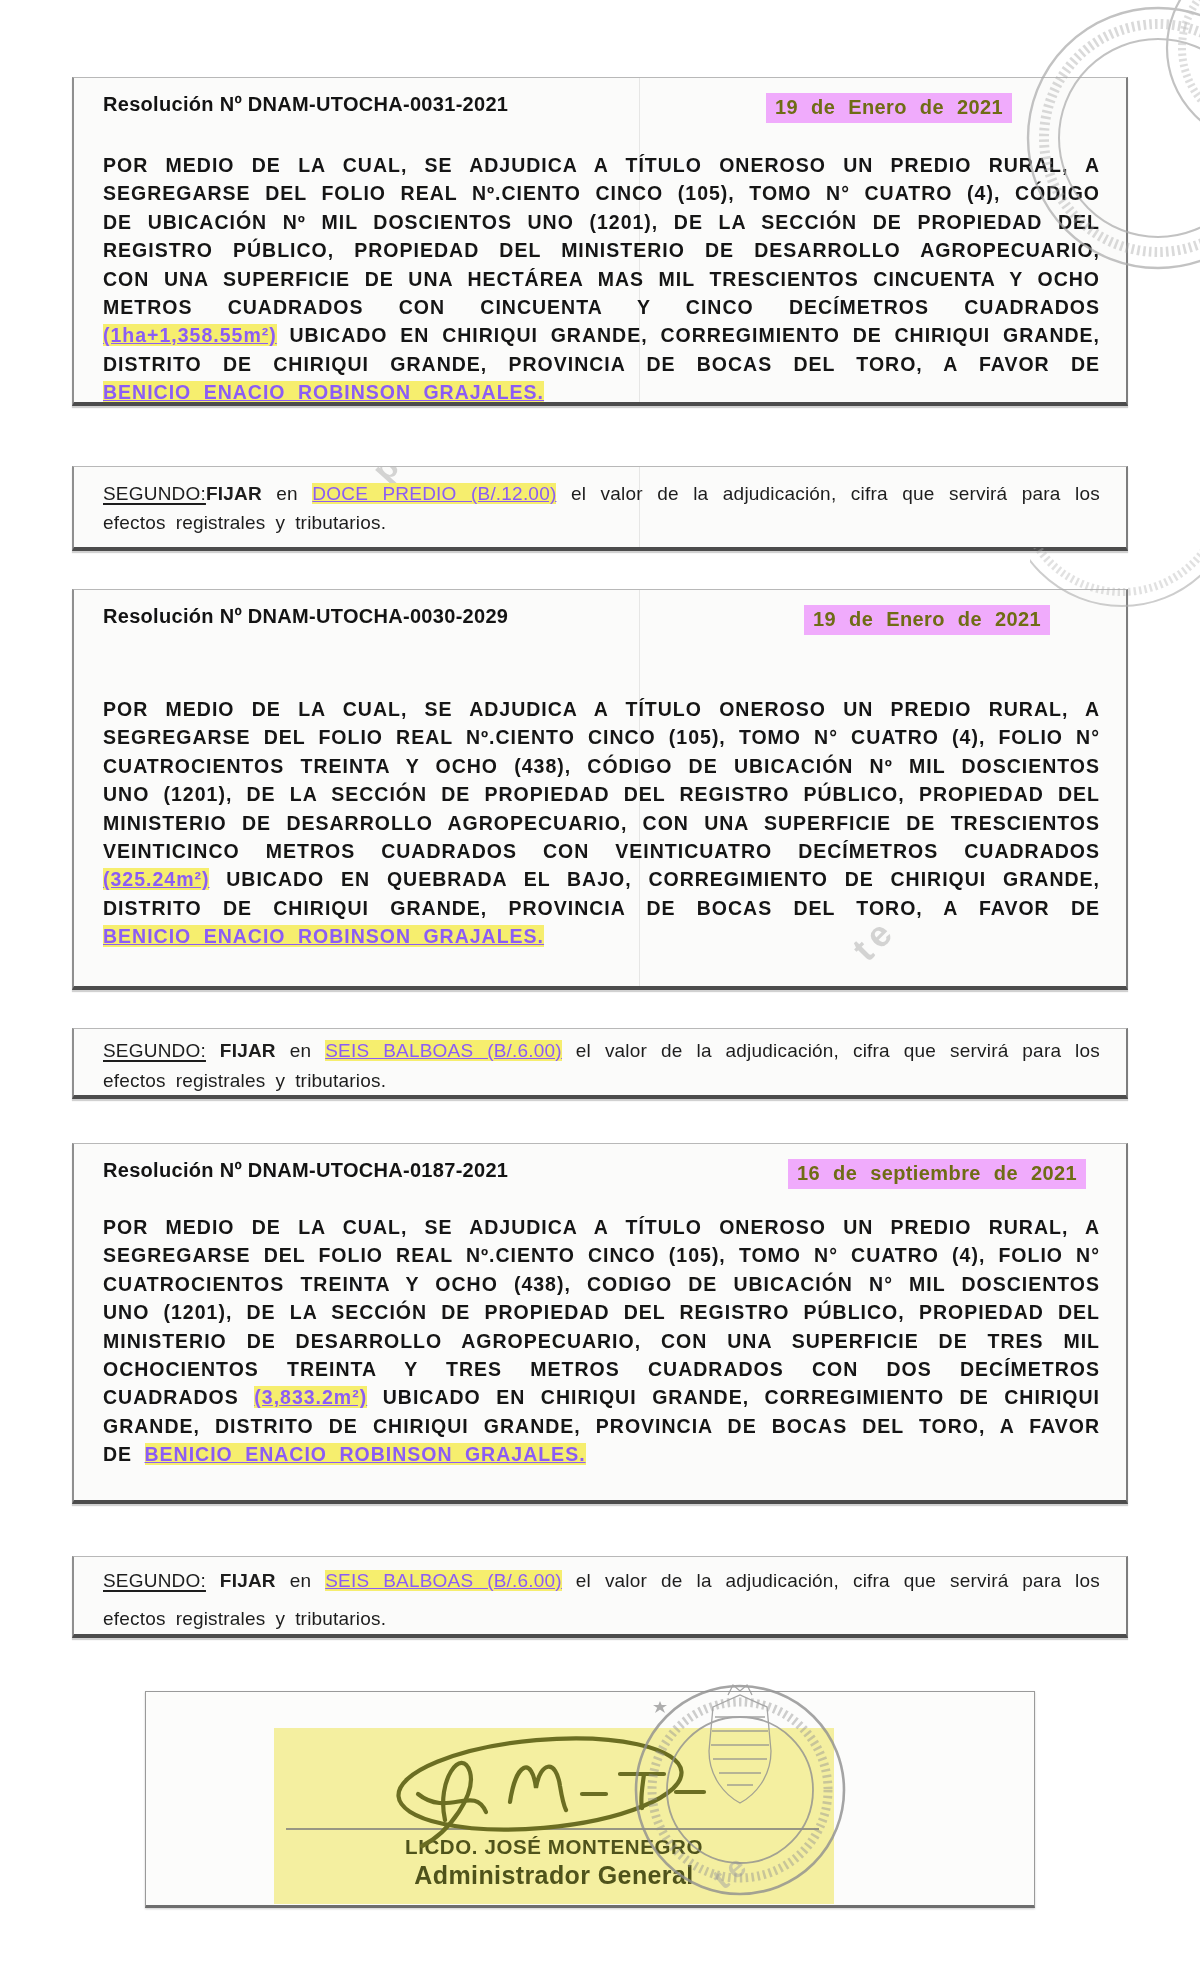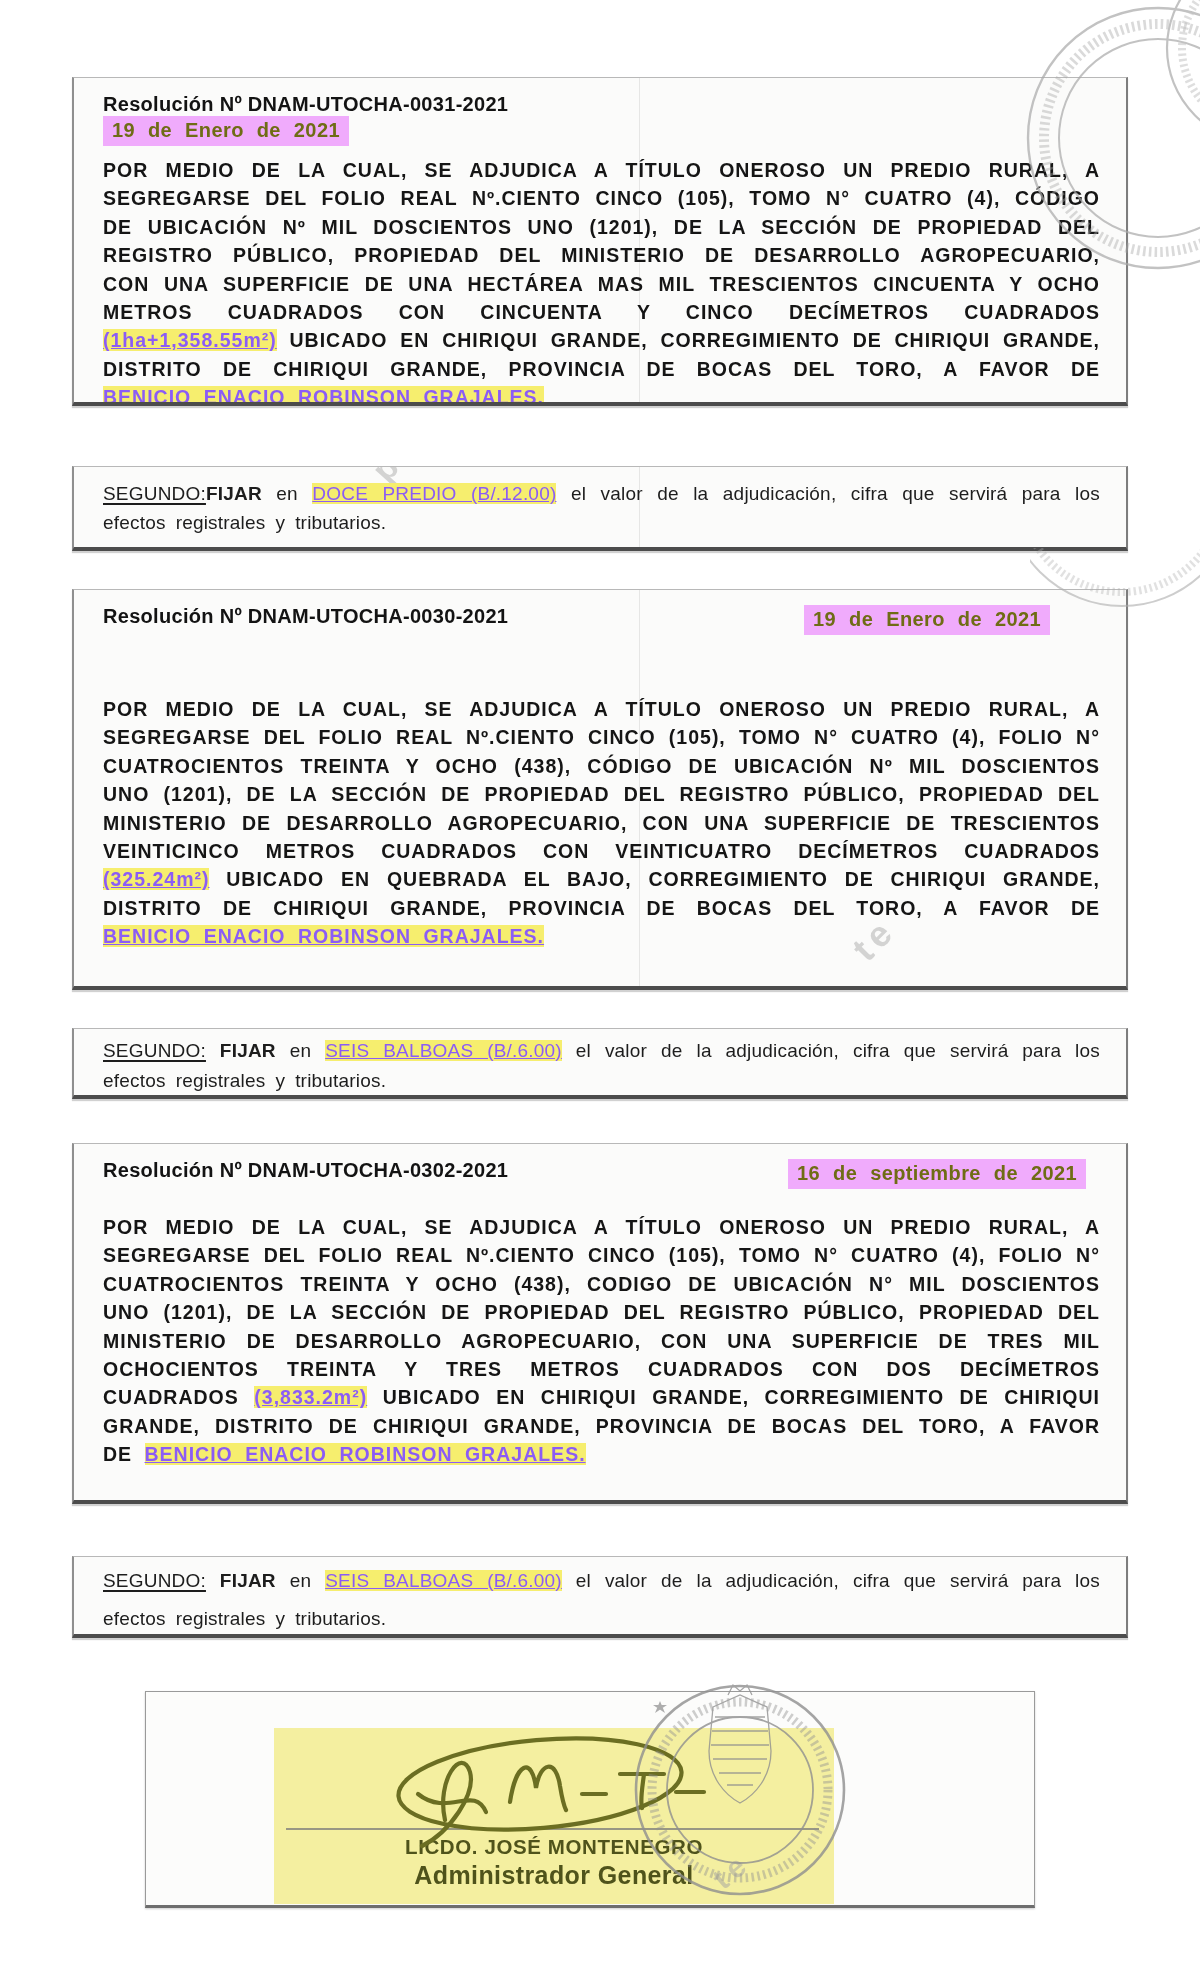--- a/index.html
+++ b/index.html
@@ -35,21 +35,21 @@
 
   .clause-text{
     position:relative;z-index:2;margin:0;text-align:justify;font-size:19px;
     line-height:29px;letter-spacing:.2px;word-spacing:4.5px;color:#1d1d1d;
   }
   .c-label{font-weight:normal;text-decoration:underline;text-decoration-thickness:2px;text-underline-offset:3px;}
   .c-verb{font-weight:bold;}
 
   
   #res-1{top:77px;height:329px;}
-  #res-1 .res-header{margin-bottom:10px;flex-direction:column;}
+  #res-1 .res-header{margin-bottom:28px;}
   #res-1 .date-hl{margin-right:88px;}
   #clause-1{top:466px;height:85px;}
   #res-2{top:589px;height:401px;}
   #res-2 .res-header{margin-bottom:60px;}
   #res-2 .date-hl{margin-right:50px;}
   #clause-2{top:1028px;height:71px;padding-top:7px;}
   #clause-2 .clause-text{line-height:30px;}
   #res-3{top:1143px;height:361px;}
   #res-3 .res-header{margin-bottom:24px;}
   #res-3 .date-hl{margin-right:14px;}
@@ -103,34 +103,34 @@
 
   <section class="scan-box clause-box" id="clause-1">
     <div class="fold-line"></div>
     <span class="wm" style="left:290px;top:-4px;font-size:34px;transform:rotate(-48deg);">para</span>
     <p class="clause-text"><span class="c-label">SEGUNDO:</span><span class="c-verb">FIJAR</span><span> en </span><span class="hl">DOCE PREDIO (B/.12.00)</span><span> el valor de la adjudicación, cifra que servirá para los efectos registrales y tributarios.</span></p>
   </section>
 
   <section class="scan-box res-box" id="res-2">
     <div class="fold-line"></div>
     <div class="res-header">
-      <h2 class="res-title">Resolución Nº DNAM-UTOCHA-0030-2021</h2>
+      <h2 class="res-title">Resolución Nº DNAM-UTOCHA-0030-2029</h2>
       <span class="date-hl">19 de Enero de 2021</span>
     </div>
     <p class="res-body"><span>POR MEDIO DE LA CUAL, SE ADJUDICA A TÍTULO ONEROSO UN PREDIO RURAL, A SEGREGARSE DEL FOLIO REAL Nº.CIENTO CINCO (105), TOMO N° CUATRO (4), FOLIO N° CUATROCIENTOS TREINTA Y OCHO (438), CÓDIGO DE UBICACIÓN Nº MIL DOSCIENTOS UNO (1201), DE LA SECCIÓN DE PROPIEDAD DEL REGISTRO PÚBLICO, PROPIEDAD DEL MINISTERIO DE DESARROLLO AGROPECUARIO, CON UNA SUPERFICIE DE TRESCIENTOS VEINTICINCO METROS CUADRADOS CON VEINTICUATRO DECÍMETROS CUADRADOS </span><span class="hl">(325.24m²)</span><span> UBICADO EN QUEBRADA EL BAJO, CORREGIMIENTO DE CHIRIQUI GRANDE, DISTRITO DE CHIRIQUI GRANDE, PROVINCIA DE BOCAS DEL TORO, A FAVOR DE </span><span class="hl">BENICIO ENACIO ROBINSON GRAJALES.</span></p>
     <span class="wm" style="left:770px;top:350px;font-size:36px;transform:rotate(-45deg);">te</span>
   </section>
 
   <section class="scan-box clause-box" id="clause-2">
     <p class="clause-text"><span class="c-label">SEGUNDO:</span><span class="c-verb"> FIJAR</span><span> en </span><span class="hl">SEIS BALBOAS (B/.6.00)</span><span> el valor de la adjudicación, cifra que servirá para los efectos registrales y tributarios.</span></p>
   </section>
 
   <section class="scan-box res-box" id="res-3">
     <div class="res-header">
-      <h2 class="res-title">Resolución Nº DNAM-UTOCHA-0302-2021</h2>
+      <h2 class="res-title">Resolución Nº DNAM-UTOCHA-0187-2021</h2>
       <span class="date-hl">16 de septiembre de 2021</span>
     </div>
     <p class="res-body"><span>POR MEDIO DE LA CUAL, SE ADJUDICA A TÍTULO ONEROSO UN PREDIO RURAL, A SEGREGARSE DEL FOLIO REAL Nº.CIENTO CINCO (105), TOMO N° CUATRO (4), FOLIO N° CUATROCIENTOS TREINTA Y OCHO (438), CODIGO DE UBICACIÓN N° MIL DOSCIENTOS UNO (1201), DE LA SECCIÓN DE PROPIEDAD DEL REGISTRO PÚBLICO, PROPIEDAD DEL MINISTERIO DE DESARROLLO AGROPECUARIO, CON UNA SUPERFICIE DE TRES MIL OCHOCIENTOS TREINTA Y TRES METROS CUADRADOS CON DOS DECÍMETROS CUADRADOS </span><span class="hl">(3,833.2m²)</span><span> UBICADO EN CHIRIQUI GRANDE, CORREGIMIENTO DE CHIRIQUI GRANDE, DISTRITO DE CHIRIQUI GRANDE, PROVINCIA DE BOCAS DEL TORO, A FAVOR DE </span><span class="hl">BENICIO ENACIO ROBINSON GRAJALES.</span></p>
   </section>
 
   <section class="scan-box clause-box" id="clause-3">
     <p class="clause-text"><span class="c-label">SEGUNDO:</span><span class="c-verb"> FIJAR</span><span> en </span><span class="hl">SEIS BALBOAS (B/.6.00)</span><span> el valor de la adjudicación, cifra que servirá para los efectos registrales y tributarios.</span></p>
   </section>
 
   <section id="sig-box">

